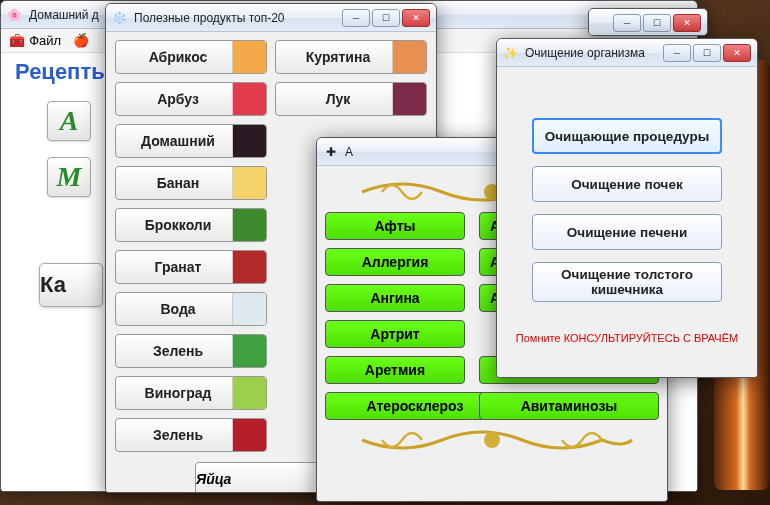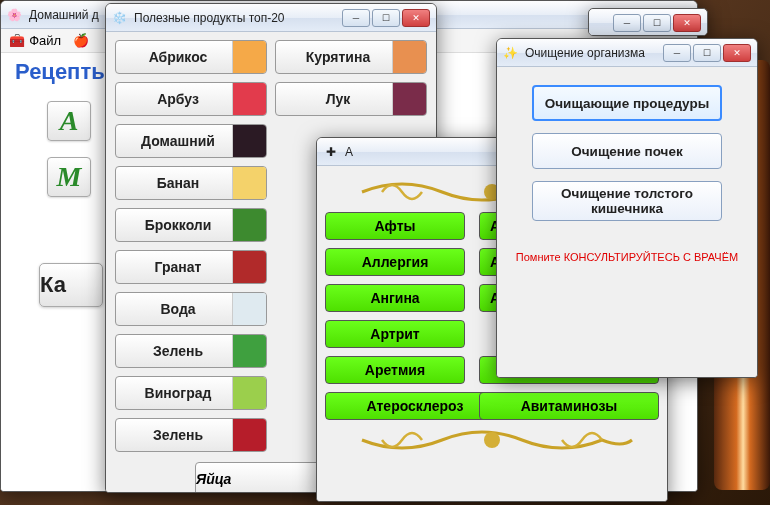--- a/index.html
+++ b/index.html
@@ -112,21 +112,21 @@
   #winD { left: 496px; top: 38px; width: 262px; height: 340px; z-index: 5; }
   #winD .winbody { height: calc(100% - 28px); display: flex; flex-direction: column; align-items: center; padding: 18px 14px 8px; gap: 12px; }
   .cleanbtn {
     width: 190px; min-height: 36px;
     border: 1px solid #88a0c0; border-radius: 4px;
     background: linear-gradient(to bottom,#fff,#eaf0fa);
     display: flex; align-items: center; justify-content: center;
     text-align: center; font-size: 13.5px; font-weight: 600; color: #222;
     padding: 4px 6px; cursor: pointer;
   }
-  .cleanbtn.sel { border: 2px solid #3b8bff; background: linear-gradient(to bottom,#f4faff,#dfeeff); }
+  .cleanbtn.sel { border: 2px solid #3b8bff; background: linear-gradient(to bottom,#f4faff,#dfeeff); margin-top: 33px; }
   .redtext { color: #e00000; font-size: 11px; text-align: right; margin-top: 18px; }
 
   
   .leaf { font-family: serif; font-size: 28px; font-style: italic; color: #2a8a2a; font-weight: bold; }
 
   
   .bgdeco {
     position: absolute; right: 0; top: 60px; width: 56px; height: 430px;
     background: linear-gradient(90deg, #5a2a10 0%, #d46a20 40%, #ffdca0 52%, #d46a20 64%, #3a1808 100%);
     z-index: 0; border-radius: 8px;
@@ -305,17 +305,20 @@
     </div>
   </div>
   <div class="winbody">
     <div class="cleanbtn sel">
         <span>Очищающие процедуры</span>
       </div>
     <div class="cleanbtn">
         <span>Очищение почек</span>
       </div>
     <div class="cleanbtn">
+        <span>Очищение печени</span>
+      </div>
+    <div class="cleanbtn">
         <span>Очищение толстого кишечника</span>
       </div>
     <div class="redtext">Помните КОНСУЛЬТИРУЙТЕСЬ С ВРАЧЁМ</div>
   </div>
 </div>
 
 </body></html>

